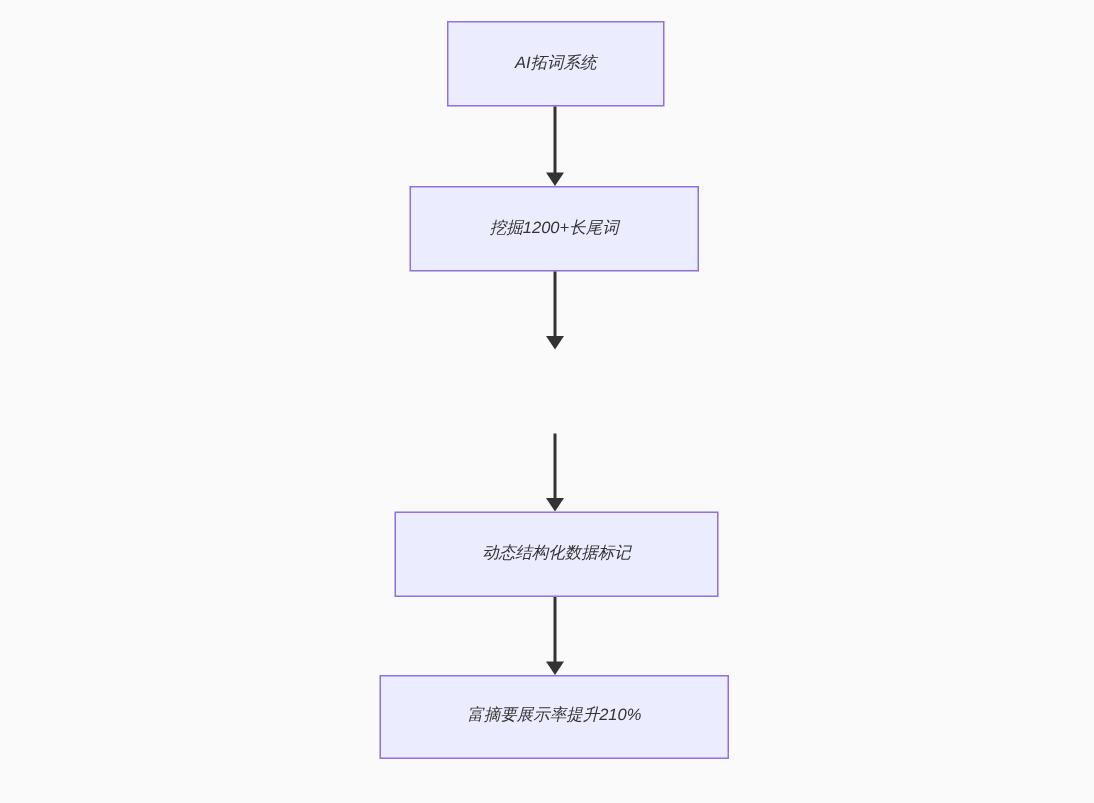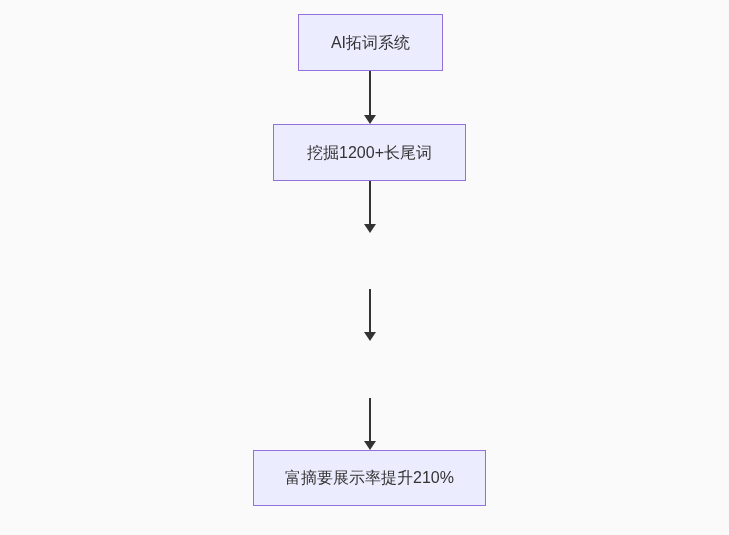--- a/index.html
+++ b/index.html
@@ -17,27 +17,28 @@
     width: 729px;
     height: 535px;
     background: #fafafa;
   }
   .flow-node {
     position: absolute;
     box-sizing: border-box;
     background: #ececff;
     border: 1.5px solid #9370db;
     color: #333333;
-    font-size: 16px;
+    font-size: 11px;
     line-height: 1.2;
     display: flex;
     align-items: center;
     justify-content: center;
     text-align: center;
     white-space: nowrap;
+    font-style: italic;
   }
   .flow-edge {
     position: absolute;
     left: 364px;
     width: 12px;
     display: flex;
     flex-direction: column;
     align-items: center;
   }
   .edge-line {
@@ -87,20 +88,23 @@
     <div class="edge-line"></div>
     <div class="edge-arrowhead"></div>
   </div>
 
 
   <div class="flow-edge e2">
     <div class="edge-line"></div>
     <div class="edge-arrowhead"></div>
   </div>
 
+  <div class="flow-node n3">
+    <span>动态结构化数据标记</span>
+  </div>
 
   <div class="flow-edge e3">
     <div class="edge-line"></div>
     <div class="edge-arrowhead"></div>
   </div>
 
   <div class="flow-node n4">
     <span>富摘要展示率提升210%</span>
   </div>
 

